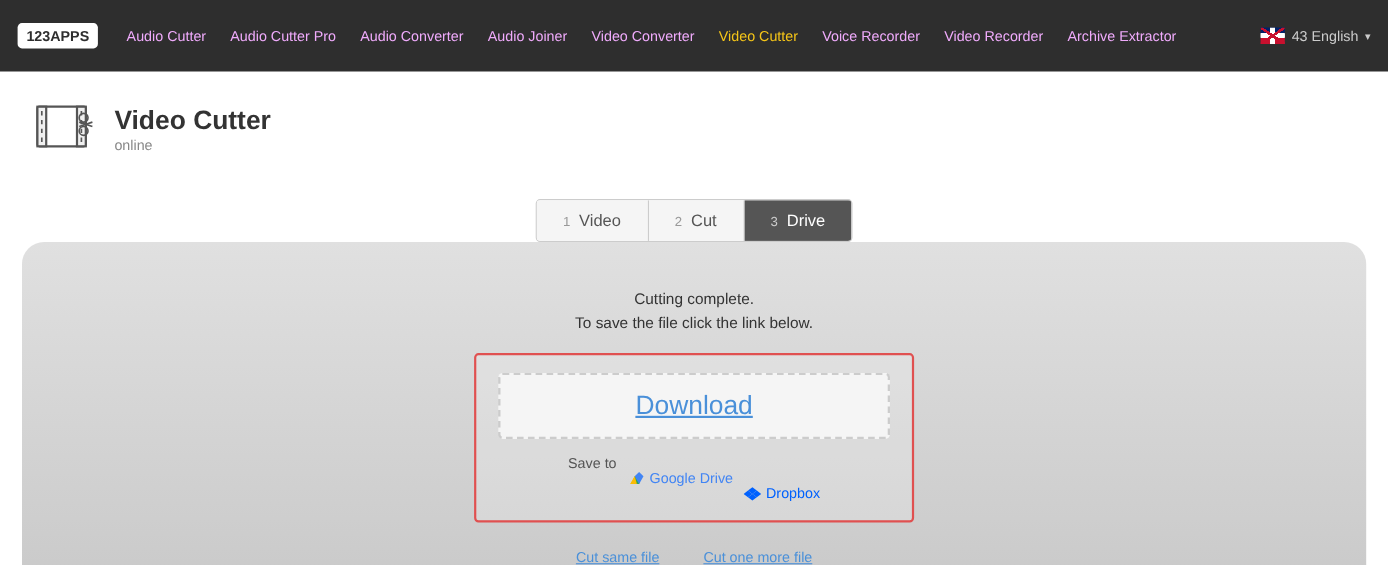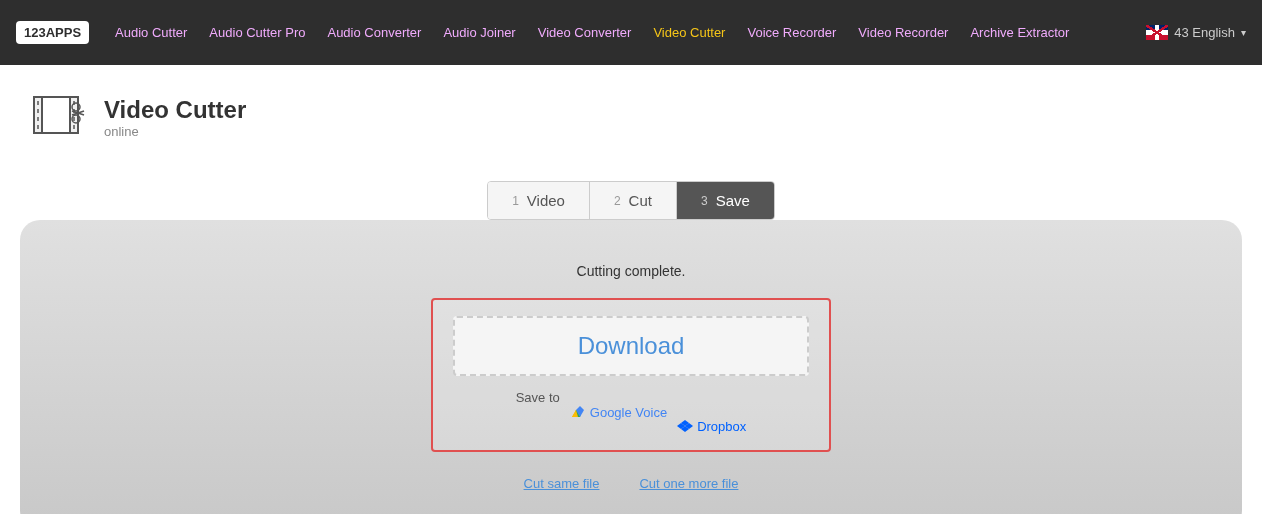--- a/index.html
+++ b/index.html
@@ -167,20 +167,21 @@
       cursor: pointer;
       
       background-image: radial-gradient(circle at 0% 50%, transparent 8px, #f5f5f5 8px),
                         radial-gradient(circle at 100% 50%, transparent 8px, #f5f5f5 8px),
                         radial-gradient(circle at 50% 0%, transparent 8px, #f5f5f5 8px),
                         radial-gradient(circle at 50% 100%, transparent 8px, #f5f5f5 8px);
     }
     .download-link {
       font-size: 24px;
       color: #4a90d9;
+      text-decoration: underline;
       cursor: pointer;
     }
     .save-to-row {
       display: flex;
       gap: 10px;
       font-size: 13px;
       color: #555;
     }
     .save-to-label { color: #555; }
     .google-drive-link, .dropbox-link {
@@ -261,46 +262,47 @@
     <div class="step">
       <span class="step-num">1</span>
       <span>Video</span>
     </div>
     <div class="step">
       <span class="step-num">2</span>
       <span>Cut</span>
     </div>
     <div class="step active">
       <span class="step-num">3</span>
-      <span>Save</span>
+      <span>Drive</span>
     </div>
   </div>
 </div>
 
 <div class="main-area">
   <div class="cutting-complete-text">
     <div>Cutting complete.</div>
+    <div>To save the file click the link below.</div>
   </div>
 
   <div class="download-box">
     <div class="download-button-wrap">
       <span class="download-link">Download</span>
     </div>
     <div class="save-to-row">
       <span class="save-to-label">Save to</span>
       <a class="google-drive-link">
 
         <svg width="16" height="16" viewBox="0 0 16 16">
           <polygon points="8,2 14,13 2,13" fill="none" stroke="none"></polygon>
           <polygon points="2,13 6,6 10,13" fill="#fbbc05"></polygon>
           <polygon points="6,6 12,6 10,13 4,13" fill="#34a853"></polygon>
           <polygon points="6,6 10,2 14,6 10,13" fill="#4285f4"></polygon>
           <polygon points="2,13 8,13 6,6" fill="#fbbc05"></polygon>
         </svg>
-        <span>Google Voice</span>
+        <span>Google Drive</span>
       </a>
       <a class="dropbox-link">
 
         <svg width="16" height="16" viewBox="0 0 16 16">
           <polygon points="8,2 4,5 8,8 12,5" fill="#0061fe"></polygon>
           <polygon points="4,5 0,8 4,11 8,8" fill="#0061fe"></polygon>
           <polygon points="12,5 8,8 12,11 16,8" fill="#0061fe"></polygon>
           <polygon points="4,11 8,14 12,11 8,8" fill="#0061fe"></polygon>
         </svg>
         <span>Dropbox</span>

